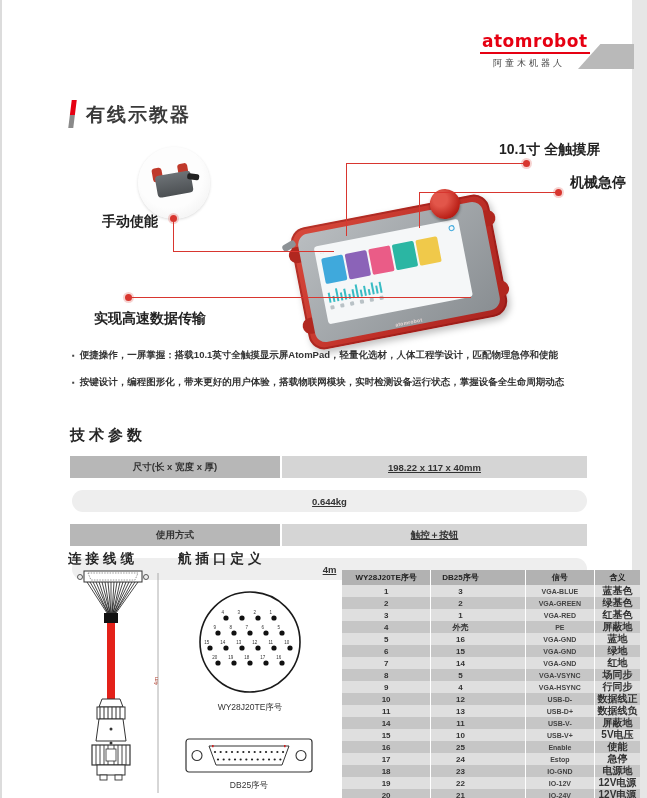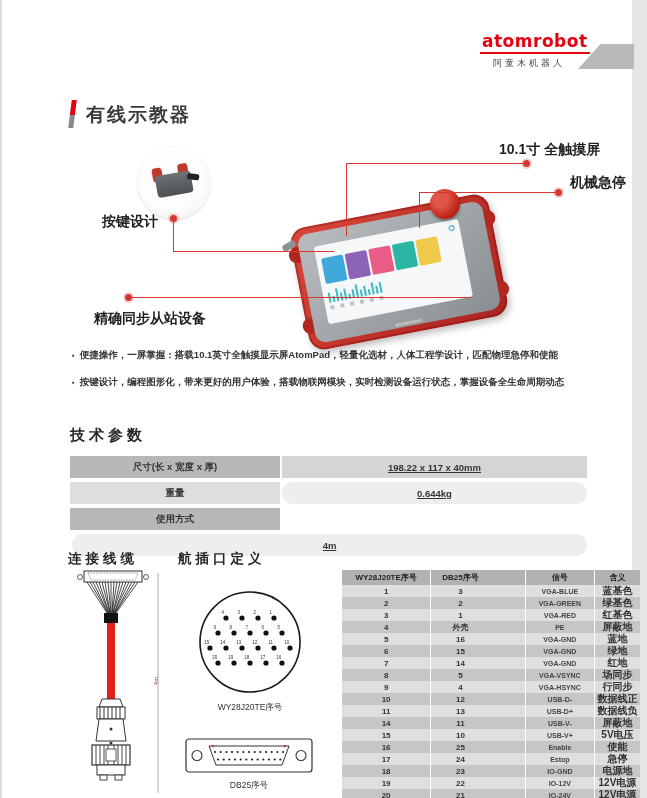--- a/index.html
+++ b/index.html
@@ -54,21 +54,21 @@
   .co-v{position:absolute;width:1px;background:var(--line-red);}
 
   
   .bullets{position:absolute;left:70px;top:349px;width:525px;}
   .bullet{font-size:9.5px;font-weight:700;color:#333;margin-bottom:14px;white-space:nowrap;}
   .bullet::before{content:"▪";color:#444;margin-right:5px;font-size:8px;}
 
   
   .spec-heading{position:absolute;left:68px;top:426px;font-size:15px;font-weight:700;letter-spacing:4px;color:#262626;}
   .spec-table{position:absolute;left:68px;top:456px;width:517px;}
-  .sp-row{display:flex;height:22px;margin-bottom:4px;}
+  .sp-row{display:flex;height:22px;margin-bottom:12px;}
   .sp-l{width:210px;display:flex;align-items:center;justify-content:center;font-size:9.5px;font-weight:700;color:#333;}
   .sp-v{flex:1;margin-left:2px;display:flex;align-items:center;justify-content:center;font-size:9.5px;font-weight:700;color:#333;text-decoration:underline;}
   .sp-row.odd .sp-l{background:#b7b7b7;} .sp-row.odd .sp-v{background:#d5d5d5;}
   .sp-row.even .sp-l{background:#dedede;} .sp-row.even .sp-v{background:#eeeeee;border-radius:11px;}
 
   
   .sec-h{position:absolute;font-size:13.5px;font-weight:700;letter-spacing:4px;color:#262626;}
   .h-cable{left:66px;top:550px;} .h-plug{left:176px;top:550px;}
   .diagram{position:absolute;}
   .caption{position:absolute;font-size:8.5px;color:#333;text-align:center;}
@@ -164,46 +164,46 @@
   <div class="co-label" style="left:497px;top:141px;">10.1寸 全触摸屏</div>
   <div class="co-dot" style="left:521px;top:160px;"></div>
   <div class="co-h" style="left:344px;top:163px;width:180px;"></div>
   <div class="co-v" style="left:344px;top:163px;height:73px;"></div>
 
   <div class="co-label" style="left:568px;top:174px;">机械急停</div>
   <div class="co-dot" style="left:553px;top:189px;"></div>
   <div class="co-h" style="left:417px;top:192px;width:138px;"></div>
   <div class="co-v" style="left:417px;top:192px;height:36px;"></div>
 
-  <div class="co-label" style="left:100px;top:213px;">按键设计</div>
+  <div class="co-label" style="left:100px;top:213px;">手动使能</div>
   <div class="co-dot" style="left:168px;top:215px;"></div>
   <div class="co-v" style="left:171px;top:220px;height:31px;"></div>
   <div class="co-h" style="left:171px;top:251px;width:161px;"></div>
 
   <div class="co-dot" style="left:123px;top:294px;"></div>
   <div class="co-h" style="left:127px;top:297px;width:342px;"></div>
-  <div class="co-label" style="left:92px;top:310px;">精确同步从站设备</div>
+  <div class="co-label" style="left:92px;top:310px;">实现高速数据传输</div>
 
   <div class="bullets">
     <div class="bullet">便捷操作，一屏掌握：搭载10.1英寸全触摸显示屏AtomPad，轻量化选材，人体工程学设计，匹配物理急停和使能</div>
     <div class="bullet">按键设计，编程图形化，带来更好的用户体验，搭载物联网模块，实时检测设备运行状态，掌握设备全生命周期动态</div>
   </div>
 
   <div class="spec-heading">技术参数</div>
   <div class="spec-table">
     <div class="sp-row odd">
       <div class="sp-l">尺寸(长 x 宽度 x 厚)</div>
       <div class="sp-v">198.22 x 117 x 40mm</div>
     </div>
     <div class="sp-row even">
-      <div class="sp-l">重量</div>
       <div class="sp-v">0.644kg</div>
     </div>
     <div class="sp-row odd">
       <div class="sp-l">使用方式</div>
+      <div class="sp-v">触控＋按钮</div>
     </div>
     <div class="sp-row even">
       <div class="sp-v">4m</div>
     </div>
   </div>
 
   <div class="sec-h h-cable">连接线缆</div>
   <div class="sec-h h-plug">航插口定义</div>
 
   <svg class="diagram" style="left:64px;top:569px;" width="112" height="229" viewBox="0 0 112 229">

